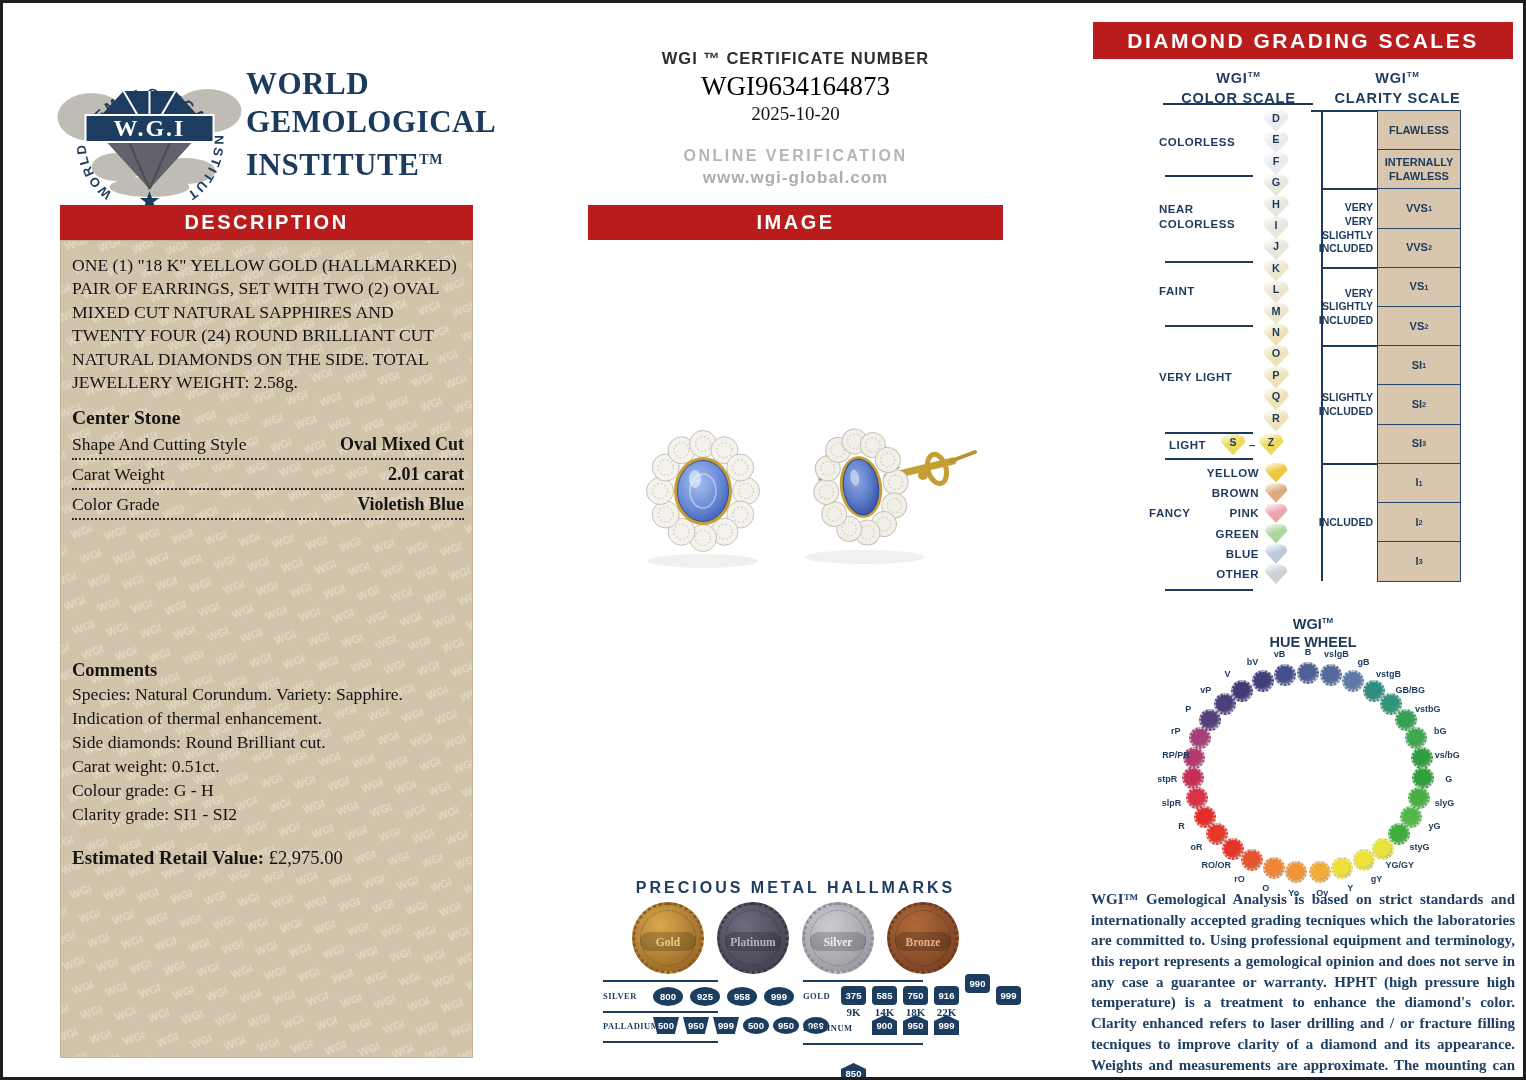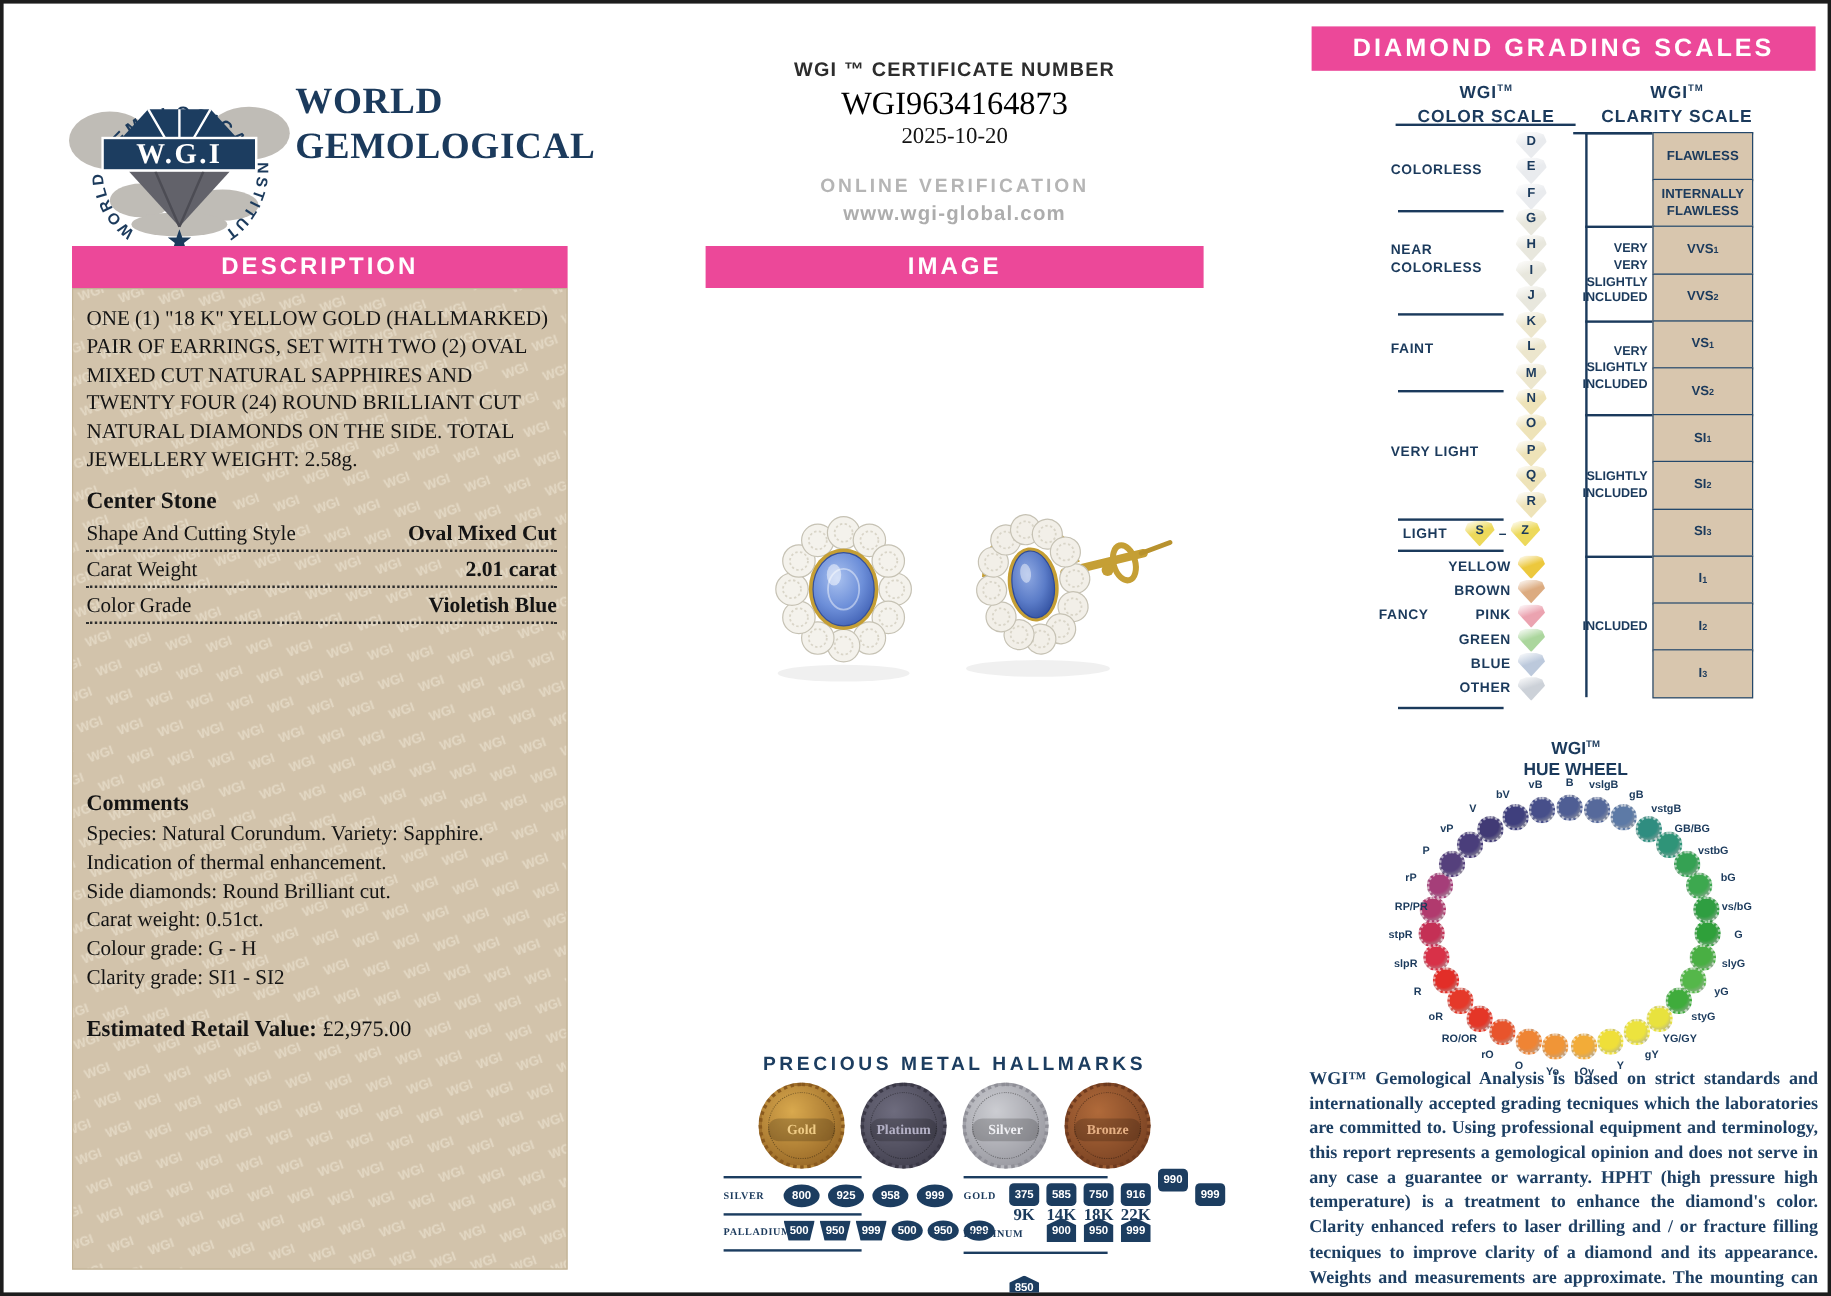--- a/index.html
+++ b/index.html
@@ -1,19 +1,19 @@
 <!DOCTYPE html>
 <html><head>
 <meta charset="utf-8">
 <style>
   html,body{margin:0;padding:0;background:#888;}
   #page{position:relative;width:1526px;height:1080px;background:#fff;border:3px solid #1d1d1d;
         box-sizing:border-box;overflow:hidden;font-family:"Liberation Serif",serif;color:#141414;}
   .abs{position:absolute;}
-  .navy-bar{background:#ec4899;color:#fff;font-family:"Liberation Sans",sans-serif;font-weight:bold;
+  .navy-bar{background:#b91c1c;color:#fff;font-family:"Liberation Sans",sans-serif;font-weight:bold;
             letter-spacing:2.5px;display:flex;align-items:center;justify-content:center;}
   
   #brand{left:243px;top:62px;font-weight:bold;font-size:31px;line-height:38px;color:#1b3a5c;letter-spacing:.5px;}
   #brand sup{font-size:14px;}
   #tan-panel{left:57px;top:237px;width:413px;height:818px;background:#d2c3ab;border:1px solid #c2b296;box-sizing:border-box;}
   #wm-svg{position:absolute;left:0;top:0;width:100%;height:100%;}
   #desc-text{position:absolute;left:11px;top:13px;width:392px;font-size:17.6px;line-height:1.33;}
   #center-stone{position:absolute;left:11px;top:166px;width:392px;}
   #cs-title{font-weight:bold;font-size:19.5px;margin-bottom:1px;}
   .cs-row{display:flex;justify-content:space-between;align-items:flex-end;border-bottom:2px dotted #2e2e2e;
@@ -44,21 +44,21 @@
   .medal-ring{position:absolute;inset:5px;border-radius:50%;border:1.5px dotted rgba(0,0,0,.35);}
   .hm-line{position:absolute;height:2px;background:#1c3d60;}
   .hm-label{position:absolute;color:#1b3a5c;font-weight:bold;font-size:8.5px;letter-spacing:.5px;
             font-family:"Liberation Serif",serif;}
   .badge{position:absolute;background:#1c3d60;color:#fff;font-family:"Liberation Sans",sans-serif;
          font-weight:bold;font-size:9.5px;display:flex;align-items:center;justify-content:center;}
   .badge.oval{border-radius:50%;}
   .badge.square{border-radius:4px;}
   .badge.trap{clip-path:polygon(0 0,100% 0,84% 100%,16% 100%);}
   .badge.house{clip-path:polygon(50% 0,100% 30%,100% 100%,0 100%,0 30%);}
-  .karat{position:absolute;color:#1b3a5c;font-weight:bold;font-size:14px;font-family:"Liberation Serif",serif;text-align:center;}
+  .karat{position:absolute;color:#1b3a5c;font-weight:bold;font-size:11px;font-family:"Liberation Serif",serif;text-align:center;}
   
   .scale-head{position:absolute;text-align:center;color:#1b3a5c;font-family:"Liberation Sans",sans-serif;
               font-weight:bold;font-size:14.5px;letter-spacing:.8px;line-height:1.35;}
   .scale-head sup{font-size:8px;}
   #color-scale{left:1140px;top:100px;width:195px;height:490px;}
   #clarity{left:1318px;top:100px;width:120px;height:485px;}
   .cs-div{position:absolute;height:2px;background:#1b3a5c;}
   .cs-grouplabel{position:absolute;color:#1b3a5c;font-family:"Liberation Sans",sans-serif;font-weight:bold;
                  font-size:11.5px;letter-spacing:.5px;line-height:1.35;}
   .dia{position:absolute;display:flex;align-items:flex-start;justify-content:center;
@@ -116,20 +116,21 @@
       <path d="M 92,134 L 72,88 M 92,134 L 112,88" stroke="#4c4c54" stroke-width="2" fill="none"></path>
       <rect x="28" y="60" width="128" height="27" fill="#1c3d60" stroke="#fff" stroke-width="2"></rect>
       <text x="92" y="81" text-anchor="middle" font-family="Liberation Serif, serif" font-size="24" font-weight="bold" fill="#ffffff" letter-spacing="2">W.G.I</text>
     </g>
     <polygon fill="#1b3a5c" points="92,136 94.4,143 101.7,143 95.8,147.4 98.1,154.4 92,150 85.9,154.4 88.2,147.4 82.3,143 89.6,143"></polygon>
   </svg>
 
   <div class="abs" id="brand">
     <div>WORLD</div>
     <div>GEMOLOGICAL</div>
+    <div><span>INSTITUTE</span><sup>TM</sup></div>
   </div>
 
   <div class="abs navy-bar" style="left:57px;top:202px;width:413px;height:35px;font-size:20px">
     <span>DESCRIPTION</span>
   </div>
 
   <div class="abs" id="tan-panel">
     <svg id="wm-svg">
       <defs>
         <pattern id="wm" width="62" height="26" patternUnits="userSpaceOnUse" patternTransform="rotate(-20)">

